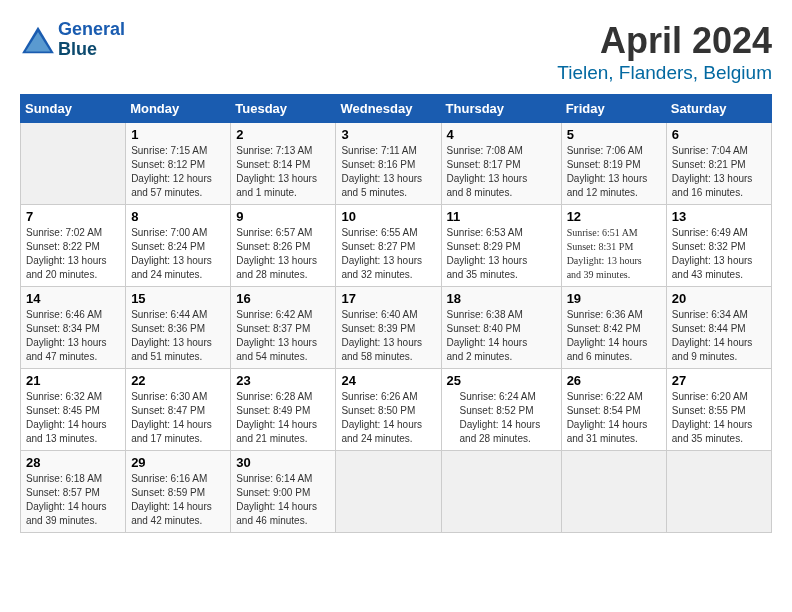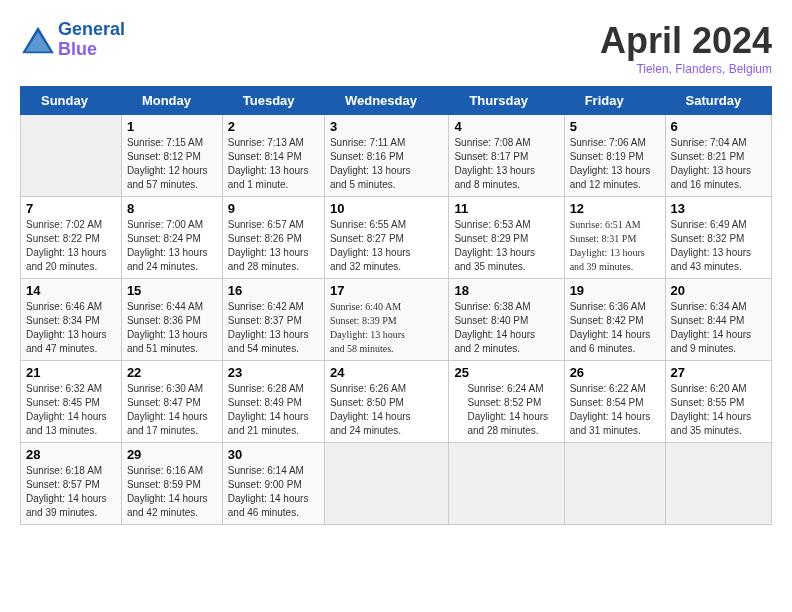--- a/index.html
+++ b/index.html
@@ -37,32 +37,32 @@
     }
     .title-block {
       text-align: right;
     }
     .main-title {
       font-size: 36px;
       font-weight: bold;
       color: #333;
     }
     .subtitle {
-      font-size: 12px;
-      color: #8b5cf6;
+      font-size: 19px;
+      color: #0369a1;
     }
     table {
       width: 100%;
       border-collapse: collapse;
       font-size: 11px;
     }
     thead tr th {
       background-color: #1a5cb0;
       color: #fff;
-      padding: 6px 20px;
+      padding: 6px 4px;
       text-align: left;
       font-size: 13px;
       font-weight: bold;
       border: 1px solid #1a5cb0;
     }
     tbody tr td {
       border: 1px solid #ccc;
       vertical-align: top;
       padding: 4px 5px;
       min-height: 80px;
@@ -91,21 +91,21 @@
 <body>
 
 <div class="header-section">
   <div class="logo">
     <svg class="logo-icon" width="40" height="34" viewBox="0 0 40 34">
       <polygon points="20,2 38,32 2,32" fill="#1a5cb0"></polygon>
       <polygon points="20,8 34,30 6,30" fill="#5a9ad0"></polygon>
     </svg>
     <div class="logo-text">
       <div><span>General</span></div>
-      <div><span style="color:#8b5cf6; font-weight:bold;">Blue</span></div>
+      <div><span style="color:#0c4a6e; font-weight:bold;">Blue</span></div>
     </div>
   </div>
   <div class="title-block">
     <div class="main-title">April 2024</div>
     <div class="subtitle">Tielen, Flanders, Belgium</div>
   </div>
 </div>
 
 <table>
   <thead>
@@ -233,21 +233,21 @@
         </td>
         <td>
           <div class="day-number">16</div>
           <div class="day-info" style="white-space: pre-line;">Sunrise: 6:42 AM
 Sunset: 8:37 PM
 Daylight: 13 hours
 and 54 minutes.</div>
         </td>
         <td>
           <div class="day-number">17</div>
-          <div class="day-info" style="white-space: pre-line; font-family: Liberation Serif, serif;">Sunrise: 6:40 AM
+          <div class="day-info" style="white-space: pre-line;">Sunrise: 6:40 AM
 Sunset: 8:39 PM
 Daylight: 13 hours
 and 58 minutes.</div>
         </td>
         <td>
           <div class="day-number">18</div>
           <div class="day-info" style="white-space: pre-line;">Sunrise: 6:38 AM
 Sunset: 8:40 PM
 Daylight: 14 hours
 and 2 minutes.</div>

